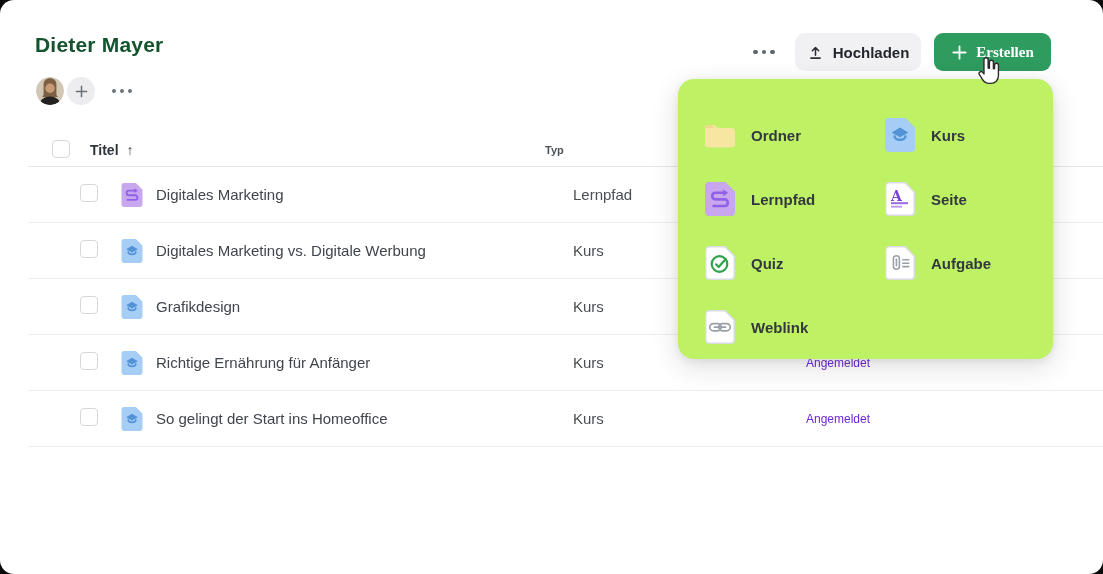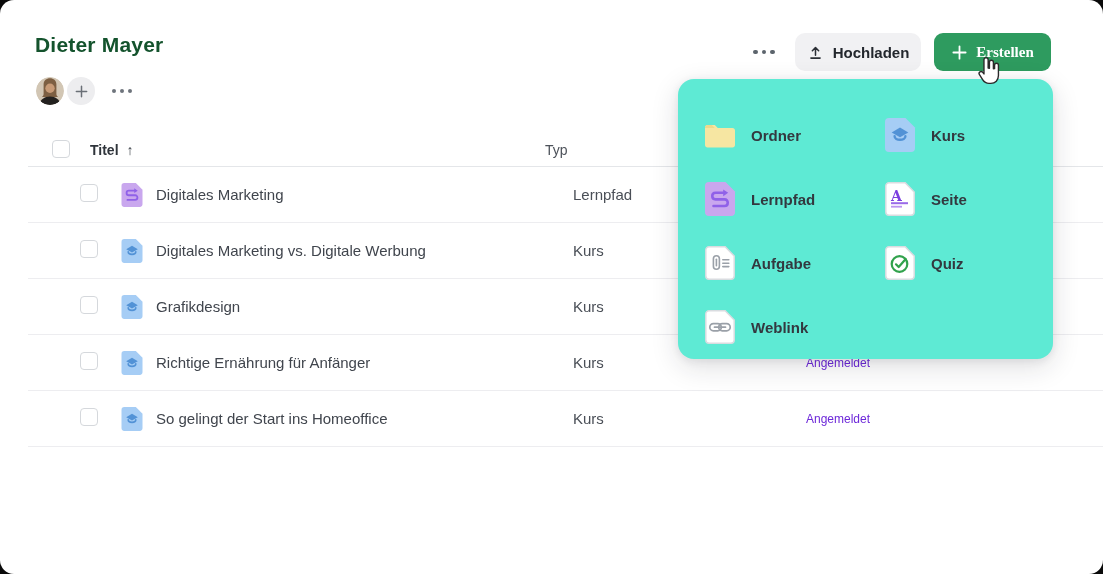--- a/index.html
+++ b/index.html
@@ -24,35 +24,35 @@
     justify-content:center;gap:9px;cursor:pointer;font-family:inherit;}
   .btn-create{position:absolute;left:934px;top:33px;height:38px;width:117px;border:none;border-radius:9px;
     color:#ffffff;font-size:15px;font-weight:600;display:flex;align-items:center;
     justify-content:center;gap:8px;cursor:pointer;font-family:Liberation Serif, serif;}
 
   
   .thead{position:absolute;left:0;top:134px;width:100%;height:32px;display:grid;
     grid-template-columns:38px 455px 233px auto;padding-left:52px;box-sizing:border-box;align-items:center;}
   .thead .col-title{font-size:14px;font-weight:700;color:#2f343b;display:flex;align-items:center;gap:8px;cursor:pointer;}
   .thead .sort{font-size:14px;color:#3b4047;font-weight:700;}
-  .thead .col-type{font-size:14px;font-weight:400;color:#4d525a;}
+  .thead .col-type{font-size:11px;font-weight:700;color:#4d525a;}
   .tbody{position:absolute;left:0;top:166px;width:100%;padding-left:28px;}
   .trow{height:56px;display:grid;grid-template-columns:38px 38px 417px 233px auto;padding-left:52px;
     box-sizing:border-box;align-items:center;border-top:1px solid #ededf0;cursor:pointer;background:#fff;}
   .trow:first-child{border-top:1px solid #e4e6e9;}
   .tbody::after{content:"";display:block;height:1px;background:#ededf0;}
   .cell-title{font-size:15px;color:#40454d;}
   .cell-type{font-size:15px;color:#4a4f57;}
   .cell-status{font-size:12px;color:#6d28d9;}
   .checkbox{width:18px;height:18px;border:1.5px solid #d5d8dc;border-radius:4px;background:#fff;
     box-sizing:border-box;cursor:pointer;padding:0;}
   .row-icon{width:28px;height:28px;display:block;}
 
   
-  .create-menu{position:absolute;left:678px;top:79px;width:375px;height:280px;background:#5eead4;
+  .create-menu{position:absolute;left:678px;top:79px;width:375px;height:280px;background:#bef264;
     border-radius:16px;box-shadow:0 8px 28px rgba(25,30,40,.14),0 2px 8px rgba(25,30,40,.08);z-index:20;
     display:grid;grid-template-columns:180px 180px;grid-auto-rows:64px;padding:24px 0 0 22px;box-sizing:border-box;}
   .menu-item{display:flex;align-items:center;gap:11px;cursor:pointer;background:none;border:none;
     padding:0;font-family:inherit;text-align:left;}
   .menu-item svg{width:40px;height:40px;flex:0 0 auto;}
   .menu-label{font-size:15px;font-weight:600;color:#33383f;}
 
   .cursor{position:absolute;left:976px;top:56px;width:26px;height:30px;z-index:30;pointer-events:none;}
 </style>
 </head>
@@ -245,37 +245,37 @@
           <rect x="11" y="26.8" width="11" height="1.8" fill="#bb93f0"></rect>
         </svg>
         </span>
       <span class="menu-label">Seite</span>
     </button>
 
     <button class="menu-item">
       <span style="display:flex;">
         <svg viewBox="0 0 40 40">
           <path d="M9 3.8h16.2L34.2 13V33a3.2 3.2 0 0 1-3.2 3.2H9A3.2 3.2 0 0 1 5.8 33V7A3.2 3.2 0 0 1 9 3.8Z" fill="#ffffff" stroke="#d9dce0" stroke-width="1.5"></path>
+          <circle cx="19.5" cy="21" r="7.8" fill="none" stroke="#31a24c" stroke-width="2.2"></circle>
+          <path d="M16 21.3l2.7 2.7 7-8" fill="none" stroke="#31a24c" stroke-width="2.2" stroke-linecap="round" stroke-linejoin="round"></path>
+        </svg>
+        </span>
+      <span class="menu-label">Quiz</span>
+    </button>
+
+    <button class="menu-item">
+      <span style="display:flex;">
+        <svg viewBox="0 0 40 40">
+          <path d="M9 3.8h16.2L34.2 13V33a3.2 3.2 0 0 1-3.2 3.2H9A3.2 3.2 0 0 1 5.8 33V7A3.2 3.2 0 0 1 9 3.8Z" fill="#ffffff" stroke="#d9dce0" stroke-width="1.5"></path>
           <rect x="13.4" y="12.8" width="6" height="13.4" rx="3" fill="none" stroke="#9aa0a8" stroke-width="1.6"></rect>
           <path d="M16.4 16.2v6.6" stroke="#9aa0a8" stroke-width="1.6" stroke-linecap="round"></path>
           <path d="M22.8 16.8h6M22.8 20.2h6M22.8 23.6h6" stroke="#9aa0a8" stroke-width="1.6" stroke-linecap="round"></path>
         </svg>
         </span>
       <span class="menu-label">Aufgabe</span>
-    </button>
-
-    <button class="menu-item">
-      <span style="display:flex;">
-        <svg viewBox="0 0 40 40">
-          <path d="M9 3.8h16.2L34.2 13V33a3.2 3.2 0 0 1-3.2 3.2H9A3.2 3.2 0 0 1 5.8 33V7A3.2 3.2 0 0 1 9 3.8Z" fill="#ffffff" stroke="#d9dce0" stroke-width="1.5"></path>
-          <circle cx="19.5" cy="21" r="7.8" fill="none" stroke="#31a24c" stroke-width="2.2"></circle>
-          <path d="M16 21.3l2.7 2.7 7-8" fill="none" stroke="#31a24c" stroke-width="2.2" stroke-linecap="round" stroke-linejoin="round"></path>
-        </svg>
-        </span>
-      <span class="menu-label">Quiz</span>
     </button>
 
     <button class="menu-item">
       <span style="display:flex;">
         <svg viewBox="0 0 40 40">
           <path d="M9 3.8h16.2L34.2 13V33a3.2 3.2 0 0 1-3.2 3.2H9A3.2 3.2 0 0 1 5.8 33V7A3.2 3.2 0 0 1 9 3.8Z" fill="#ffffff" stroke="#d9dce0" stroke-width="1.5"></path>
           <rect x="9.8" y="16.6" width="11.5" height="7.2" rx="3.6" fill="none" stroke="#9aa0a8" stroke-width="1.7"></rect>
           <rect x="18.7" y="16.6" width="11.5" height="7.2" rx="3.6" fill="none" stroke="#9aa0a8" stroke-width="1.7"></rect>
           <path d="M14.5 20.2h11" stroke="#9aa0a8" stroke-width="1.7" stroke-linecap="round"></path>
         </svg>

